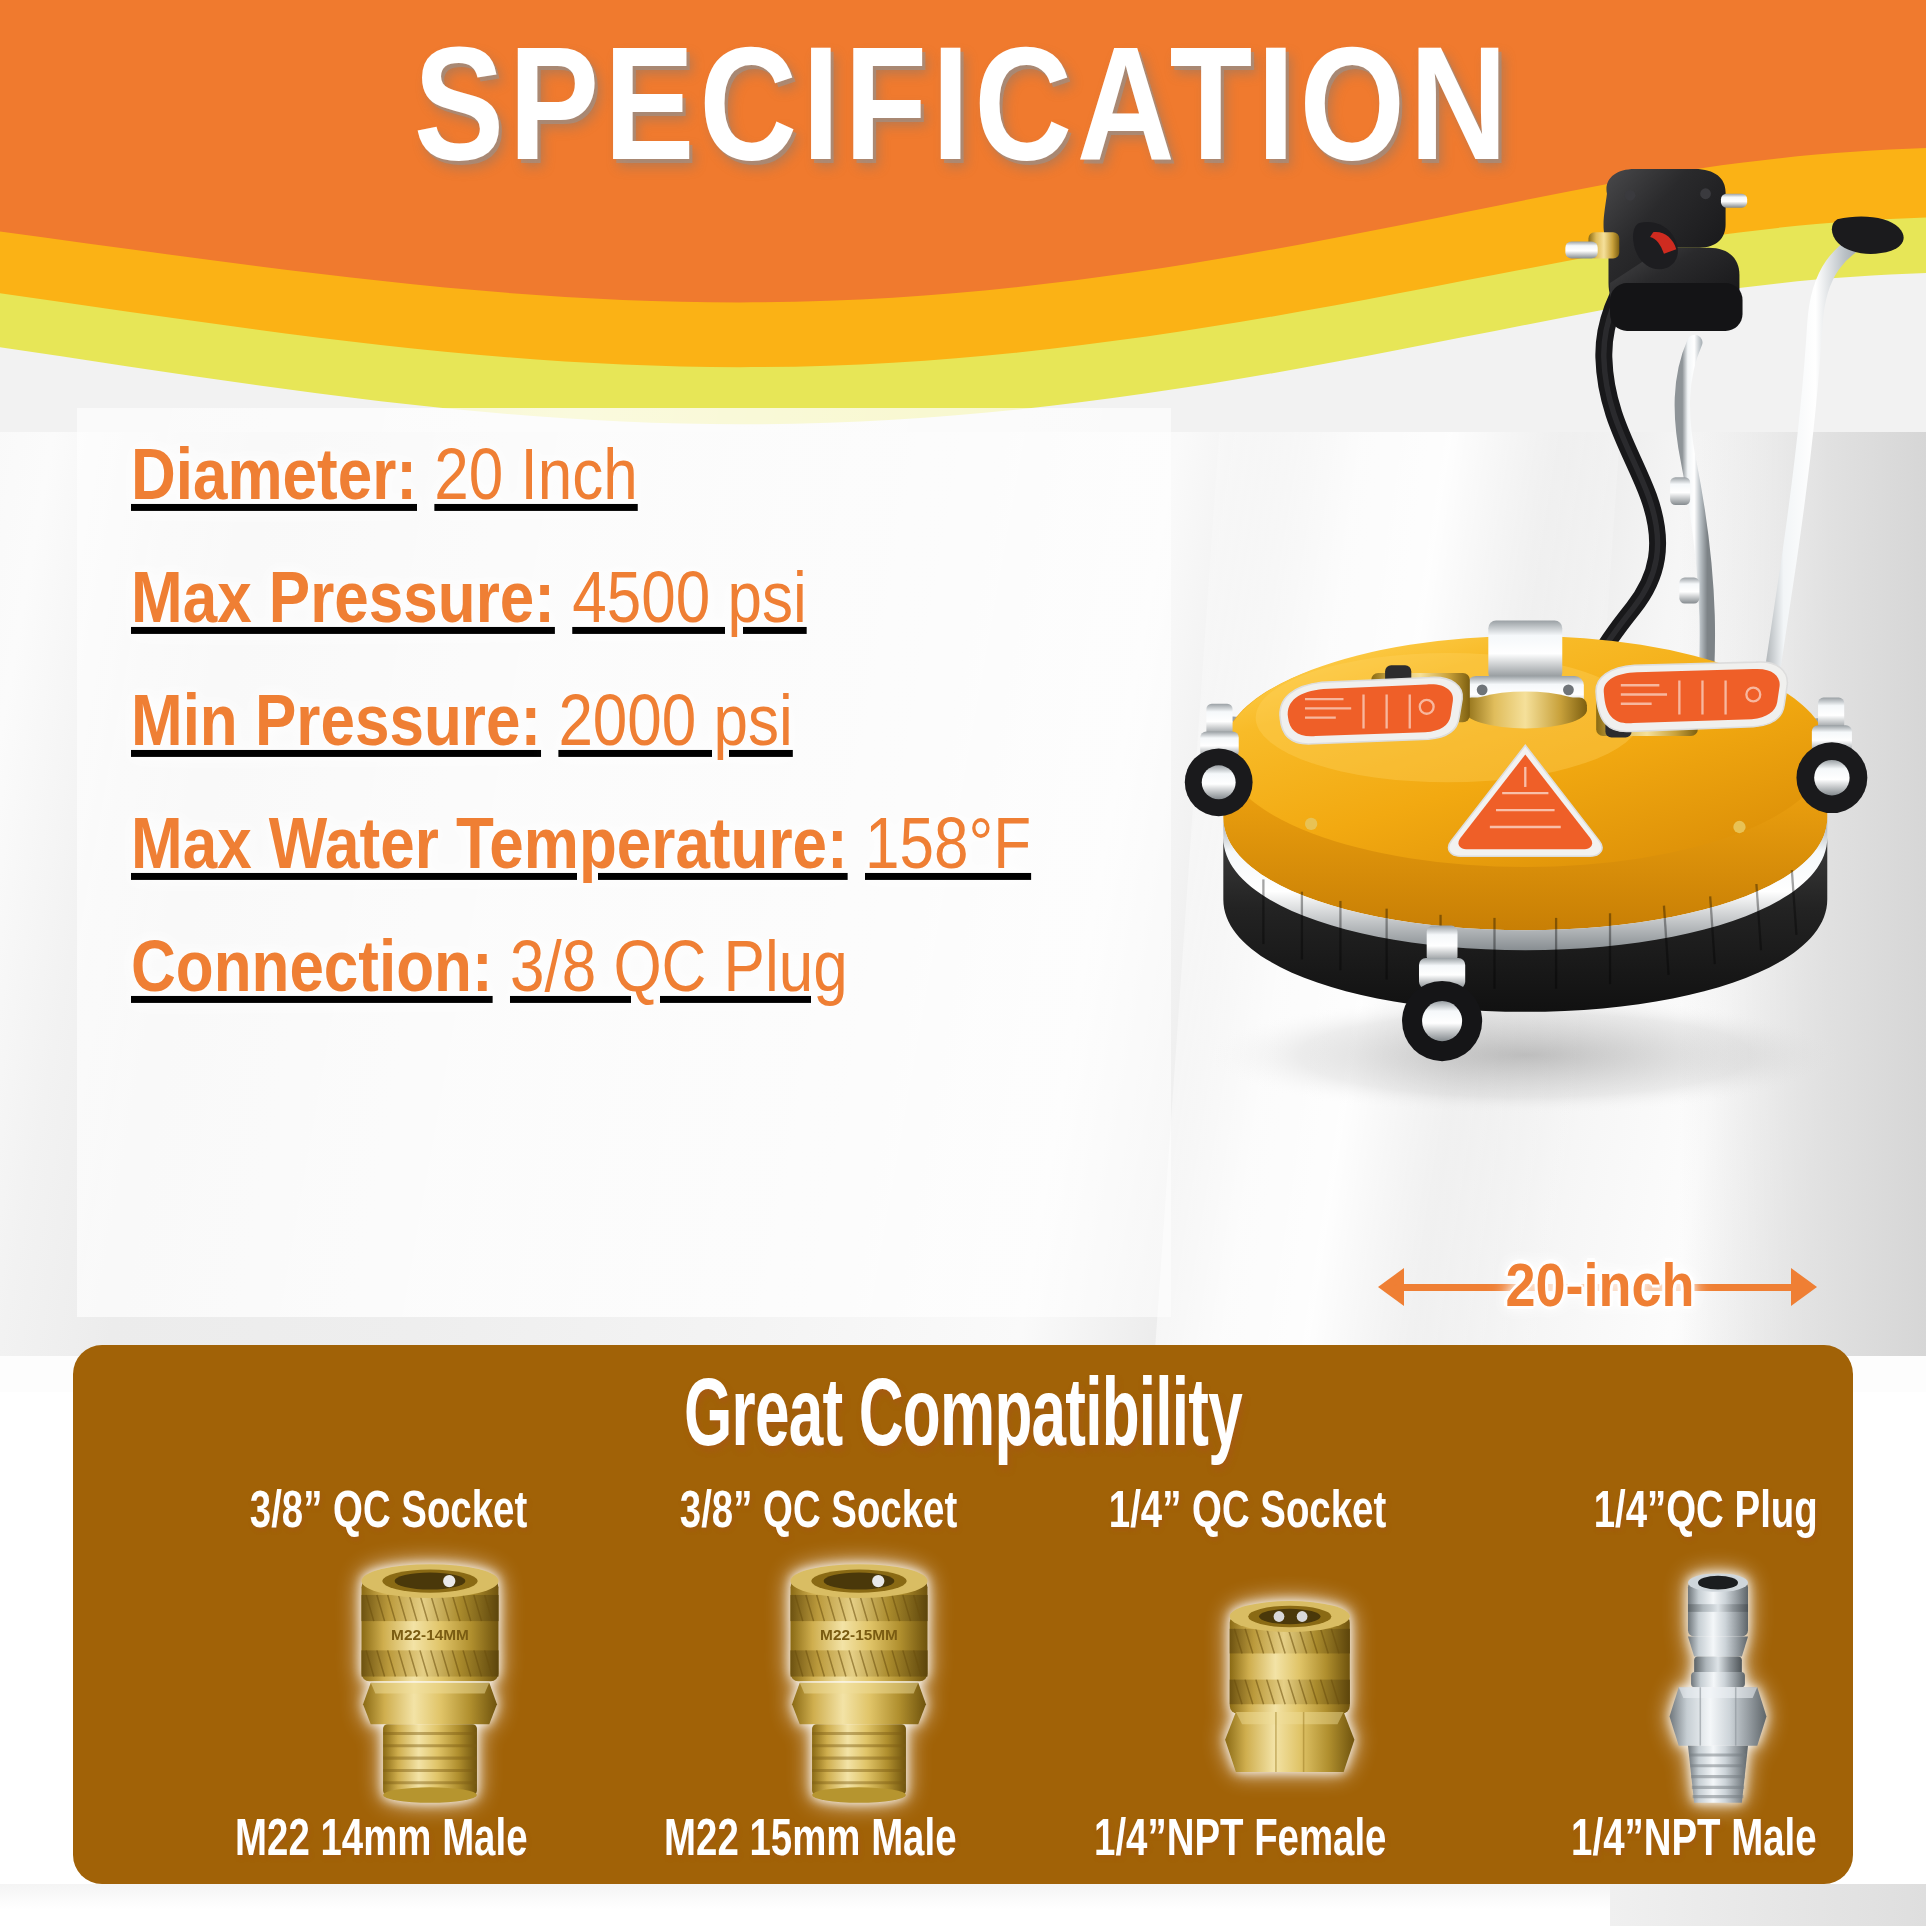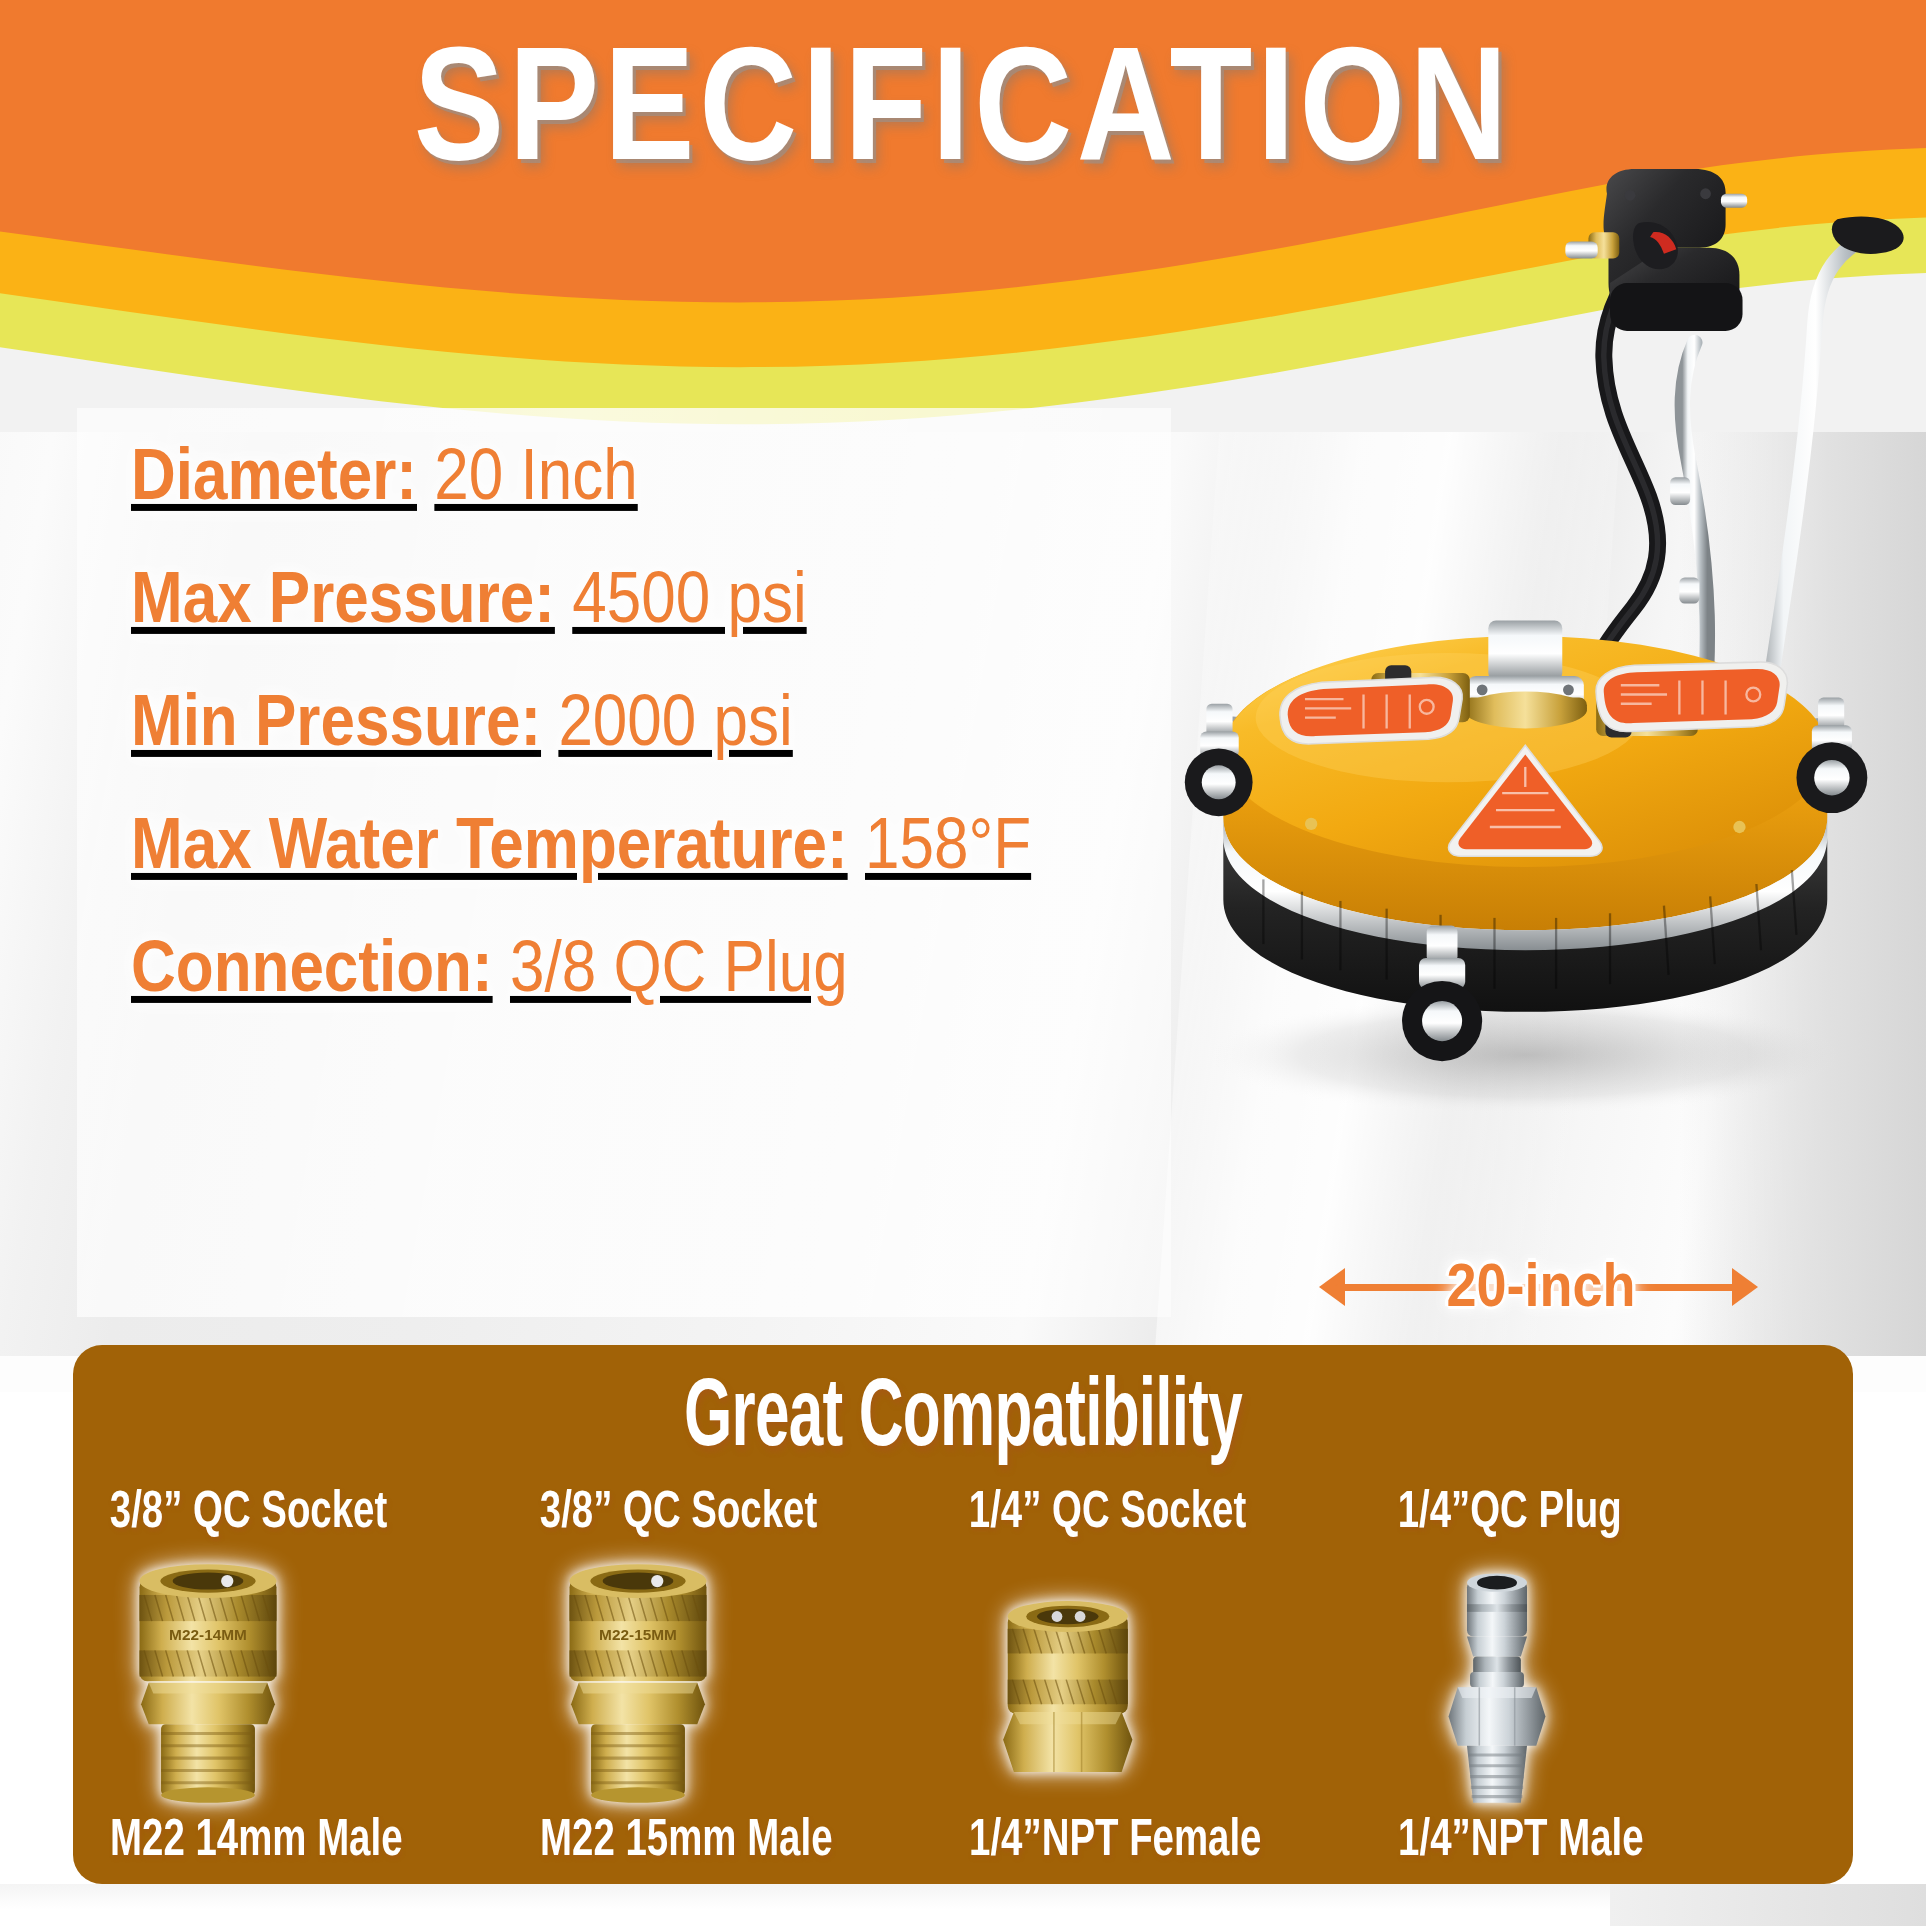--- a/index.html
+++ b/index.html
@@ -75,21 +75,21 @@
     color:#ef7f34;
     white-space:nowrap;
     text-shadow:0 0 12.3px rgba(255,255,255,.95), 0 0 23px rgba(255,255,255,.8);
     transform:scaleY(1.16);
     transform-origin:left top;
   }
   .spec-row .k { font-weight:bold; }
   .spec-row .v { font-weight:normal; margin-left:.28em; }
 
   
-  .dim-wrap { position:absolute; left:1319px; top:1252px; width:439px; height:69px; }
+  .dim-wrap { position:absolute; left:1378px; top:1252px; width:439px; height:69px; }
   .dim-line { position:absolute; left:17px; top:32px; width:405px; height:7px; background:#ef7f34; border-radius:1.5px; }
   .dim-arrow-l, .dim-arrow-r {
     position:absolute; top:16px; width:0; height:0;
     border-top:19px solid transparent; border-bottom:19px solid transparent;
   }
   .dim-arrow-l { left:0; border-right:26px solid #ef7f34; }
   .dim-arrow-r { right:0; border-left:26px solid #ef7f34; }
   .dim-label {
     position:absolute; left:114px; top:1.5px; width:216px; text-align:center;
     font-size:54px; font-weight:bold; color:#ef7f34; line-height:1;
@@ -110,21 +110,21 @@
     font-weight:bold; font-size:66px; color:#ffffff; line-height:1;
     letter-spacing:-0.8px;
     transform:scaleY(1.45) scaleX(.94); transform-origin:center top;
     text-shadow:2.3px 3.1px 5.4px rgba(170,80,30,.45);
     white-space:nowrap;
   }
   .compat-grid {
     position:absolute; left:31px; top:139px; width:1718px; height:378px;
     display:flex;
   }
-  .compat-col { flex:1; position:relative; display:flex; flex-direction:column; align-items:flex-start; }
+  .compat-col { flex:1; position:relative; display:flex; flex-direction:column; align-items:flex-end; }
   .compat-top-label, .compat-bot-label {
     font-family:"Liberation Sans", sans-serif;
     font-weight:bold; color:#ffffff; font-size:40px; line-height:1;
     white-space:nowrap; transform:scaleY(1.3) scaleX(.96);
     text-shadow:1.5px 2.3px 3.9px rgba(170,80,30,.4);
   }
   .compat-top-label { margin-top:4.6px; }
   .compat-bot-label { position:absolute; bottom:4.6px; }
   .fitting-box { position:relative; width:208px; height:254px; margin-top:29px; }
 

